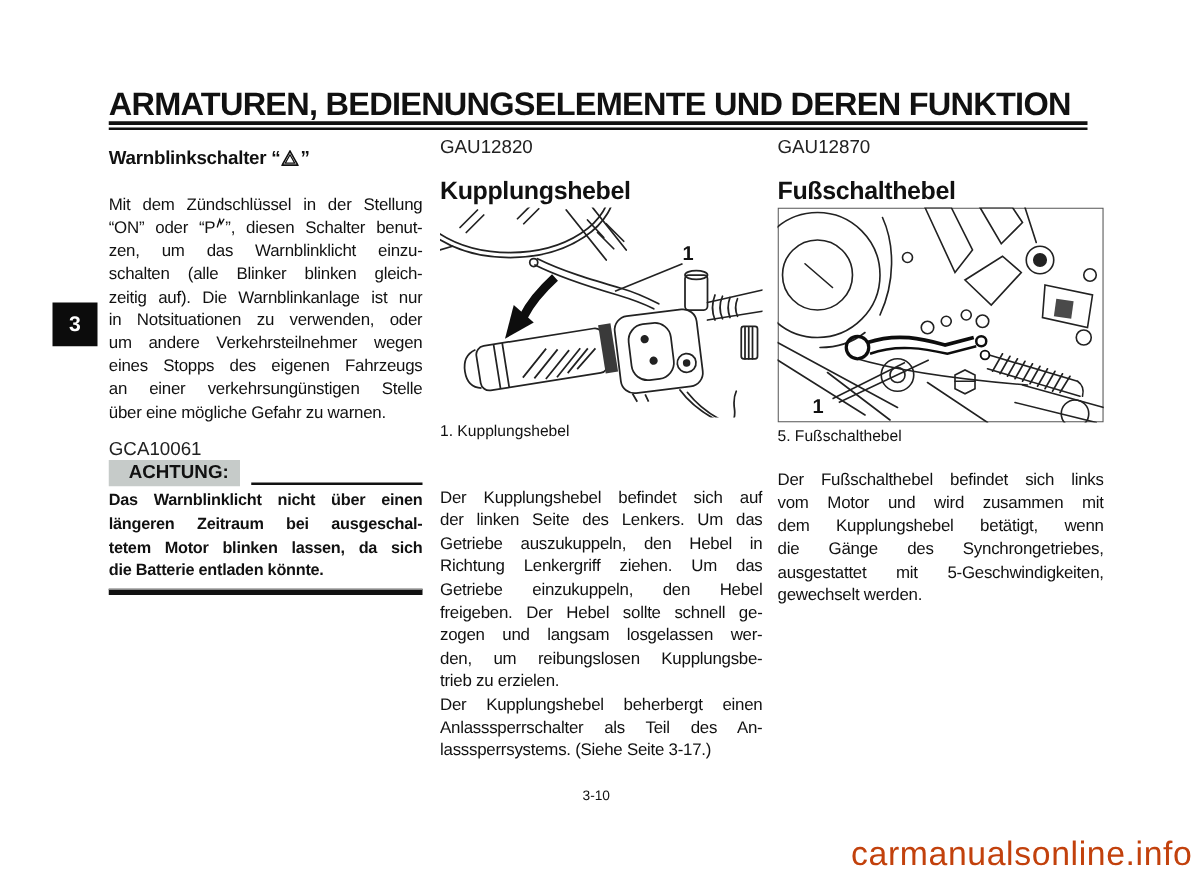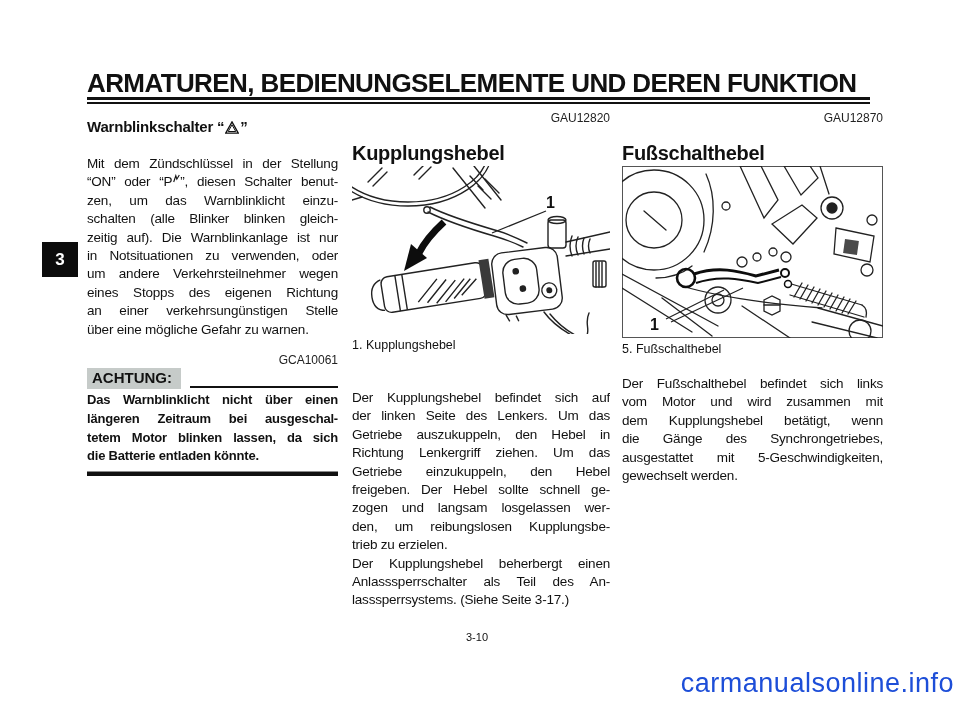--- a/index.html
+++ b/index.html
@@ -12,44 +12,44 @@
   .title-rule .r2{height:2px;background:#111;margin-top:2px}
 
   .chapter-tab{position:absolute;left:42px;top:242px;width:36px;height:35px;background:#0c0c0c;color:#fff;
     font-size:17px;font-weight:bold;display:flex;align-items:center;justify-content:center}
 
   .col{position:absolute;top:113px}
   .col-left{left:87px;width:251px;top:117px}
   .col-mid{left:352px;width:258px}
   .col-right{left:622px;width:261px}
 
-  .code{font-size:12px;line-height:10px;height:10px;text-align:right;color:#222}
+  .code{font-size:15px;line-height:10px;height:10px;text-align:left;color:#222}
   .col-heading{font-size:20px;font-weight:bold;letter-spacing:-0.3px;line-height:24px;height:24px;margin-top:18px;white-space:nowrap}
   .sec-heading{font-size:15px;font-weight:bold;letter-spacing:-0.2px;line-height:20px;height:20px;white-space:nowrap}
   .hazard-icon{vertical-align:-2px;margin:0 1px}
 
   .body{font-size:13.5px;line-height:18.4px;letter-spacing:-0.2px;margin-top:18px}
   .line{overflow:hidden}
   .line.j{text-align:justify;text-align-last:justify}
   .key-icon{vertical-align:3px;margin:0 0.5px}
 
   .caution-code{margin-top:16px}
   .achtung-row{display:flex;align-items:flex-end;margin-top:3px;height:21px}
-  .achtung-label{background:#c6cbc9;font-weight:bold;font-size:15px;padding:1px 9px 2px 5px;line-height:18px}
+  .achtung-label{background:#c6cbc9;font-weight:bold;font-size:15px;padding:1px 9px 2px 16px;line-height:18px}
   .achtung-line{flex:1;border-bottom:2px solid #111;margin-left:9px;margin-bottom:1px}
   .caution-body{font-weight:bold;font-size:13px;line-height:18.8px;letter-spacing:-0.2px;margin-top:2px}
   .endrule{margin-top:5px}
   .endrule .bar{height:4px;background:#111;border-top:1px solid #8a8a8a}
 
   .figure{position:relative;background:#fff;margin-top:1px}
   .figure svg{display:block}
   .fig-caption{font-size:12.5px;line-height:15px;margin-top:4px;white-space:nowrap}
 
   .page-number{position:absolute;left:427px;top:631px;width:100px;text-align:center;font-size:11px}
-  .watermark{position:absolute;right:6px;top:668px;font-size:27px;color:#1d4ed8;letter-spacing:0.5px;white-space:nowrap}
+  .watermark{position:absolute;right:6px;top:668px;font-size:27px;color:#c2410c;letter-spacing:0.5px;white-space:nowrap}
 </style>
 </head>
 <body>
 
 <div class="page">
 
   <div class="title">ARMATUREN, BEDIENUNGSELEMENTE UND DEREN FUNKTION</div>
   <div class="title-rule">
     <div class="r1"></div>
       <div class="r2"></div>
@@ -70,21 +70,21 @@
         <div class="para">
           <div class="line j">Mit dem Zündschlüssel in der Stellung</div>
           <div class="line j">“ON” oder “P<svg class="key-icon" width="7" height="9" viewBox="0 0 10 12">
               <path d="M1,11 L4,2 L5.5,7 L9,1" fill="none" stroke="#111" stroke-width="1.6"></path>
             </svg>”, diesen Schalter benut-</div>
           <div class="line j">zen, um das Warnblinklicht einzu-</div>
           <div class="line j">schalten (alle Blinker blinken gleich-</div>
           <div class="line j">zeitig auf). Die Warnblinkanlage ist nur</div>
           <div class="line j">in Notsituationen zu verwenden, oder</div>
           <div class="line j">um andere Verkehrsteilnehmer wegen</div>
-          <div class="line j">eines Stopps des eigenen Richtung</div>
+          <div class="line j">eines Stopps des eigenen Fahrzeugs</div>
           <div class="line j">an einer verkehrsungünstigen Stelle</div>
           <div class="line">über eine mögliche Gefahr zu warnen.</div>
         </div>
       </div>
 
     <div class="code caution-code">GCA10061</div>
     <div class="achtung-row">
       <span class="achtung-label">ACHTUNG:</span>
       <span class="achtung-line"></span>
     </div>

